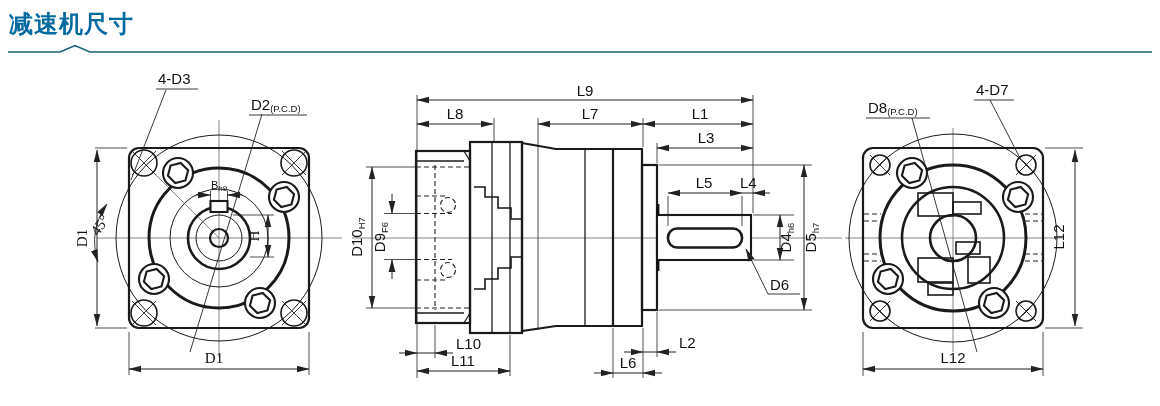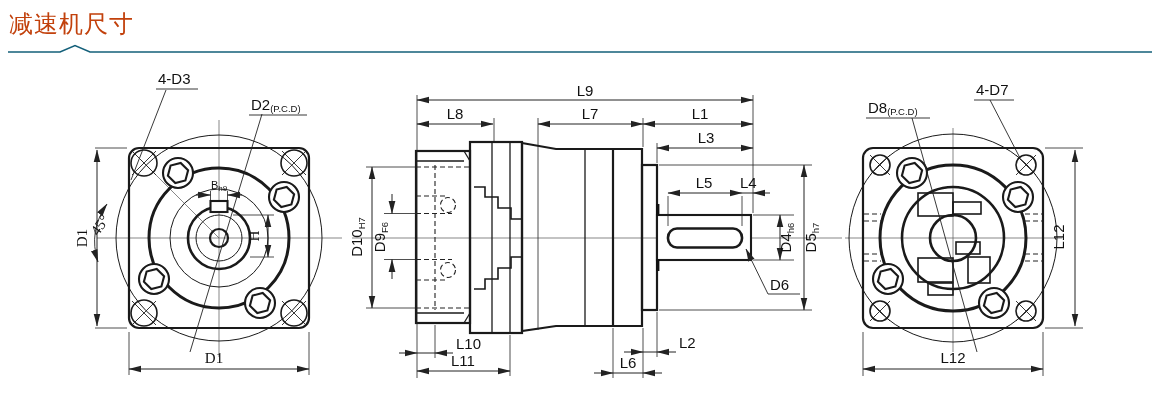--- a/index.html
+++ b/index.html
@@ -1,19 +1,19 @@
 <!DOCTYPE html>
 <html><head>
 <meta charset="utf-8">
 <style>
   html,body{margin:0;padding:0;background:#fff;}
   body{width:1160px;height:406px;position:relative;overflow:hidden;
        font-family:"Liberation Sans",sans-serif;}
-  .page-title{position:absolute;left:9px;top:8px;font-size:24px;font-weight:400;
-       letter-spacing:1px;color:#c2410c;}
+  .page-title{position:absolute;left:9px;top:8px;font-size:24px;font-weight:700;
+       letter-spacing:1px;color:#0369a1;}
   svg{position:absolute;left:0;top:0;}
   
   .ol{fill:none;stroke:#1a1a1a;stroke-width:2.2;}
   .ol3{fill:none;stroke:#1a1a1a;stroke-width:3;}
   .ol26{fill:none;stroke:#1a1a1a;stroke-width:2.6;}
   .olw{fill:#fff;stroke:#1a1a1a;stroke-width:2.1;}
   .tl{fill:none;stroke:#1a1a1a;stroke-width:1;}
   .tl16{fill:none;stroke:#1a1a1a;stroke-width:1.6;}
   .tl13{fill:none;stroke:#1a1a1a;stroke-width:1.3;}
   .cl{fill:none;stroke:#555;stroke-width:0.7;}

